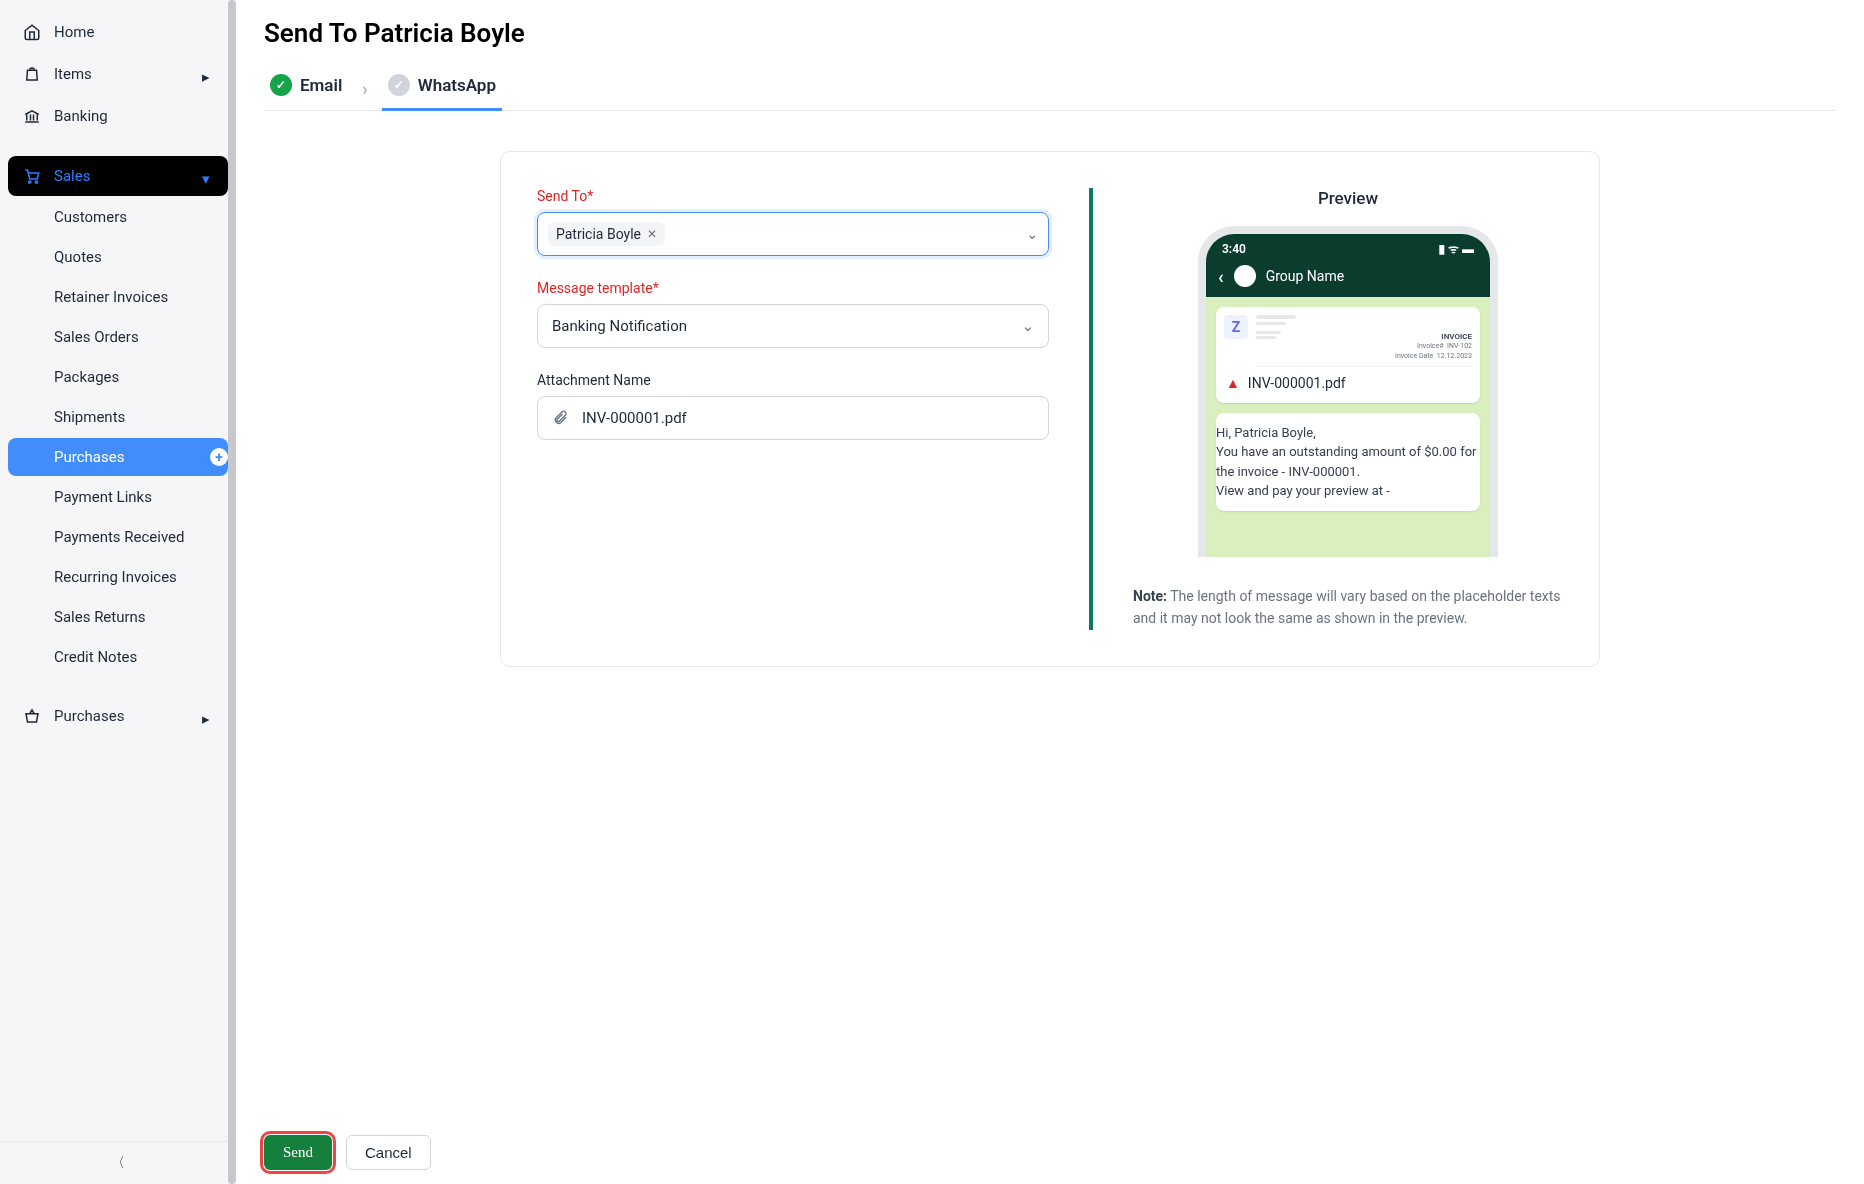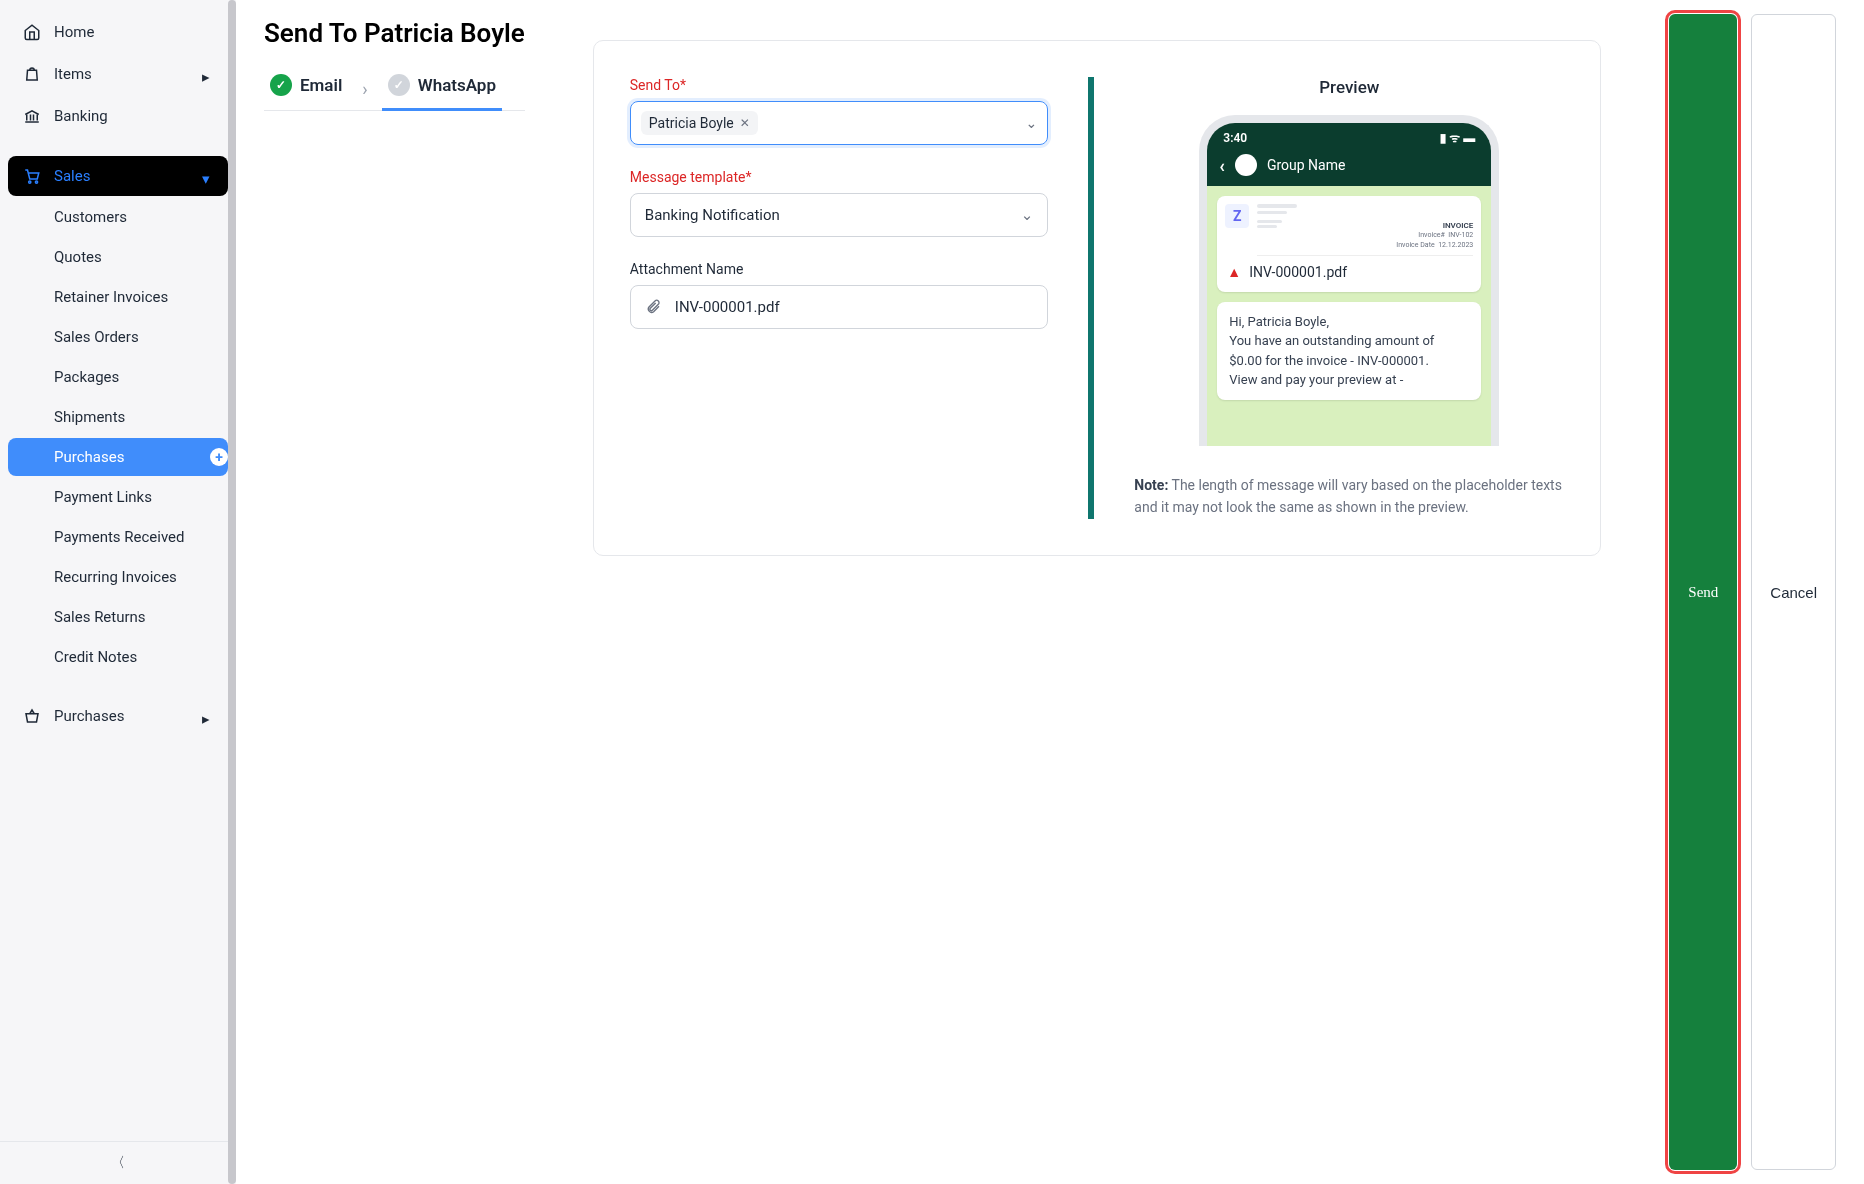--- a/index.html
+++ b/index.html
@@ -11,34 +11,34 @@
 .nav-item { display:flex; align-items:center; gap:12px; padding:10px 14px; border-radius:8px; cursor:pointer; color:#1f2937; font-size:15px; margin:2px 4px; }
 .nav-item .icon { width:20px; height:20px; flex-shrink:0; display:flex; align-items:center; justify-content:center; }
 .nav-item.open { background:#000000; color:#2a7fff; }
 .nav-item.open .icon svg { stroke:#2a7fff; }
 .nav-item .chev { margin-left:auto; width:12px; height:12px; }
 .sub-item { padding:10px 0 10px 46px; border-radius:8px; cursor:pointer; font-size:15px; color:#1f2937; margin:2px 4px;}
 .sub-item.active { background:#408dfb; color:#fff; display:flex; align-items:center; }
 .sub-item.active .plus { margin-left:auto; width:18px; height:18px; background:#fff; border-radius:50%; display:flex; align-items:center; justify-content:center; color:#408dfb; font-weight:bold; font-size:14px;}
 .sidebar-footer { padding:12px; text-align:center; border-top:1px solid #e5e7eb; }
 
-.main { flex:1; display:flex; flex-direction:row; overflow:hidden; }
+.main { flex:1; display:flex; flex-direction:column; overflow:hidden; }
 .page-header { padding:18px 28px 0; }
 .page-title { font-size:26px; font-weight:600; margin-bottom:18px; color:#000;}
 .tabs { display:flex; align-items:center; gap:14px; border-bottom:1px solid #e5e7eb; }
 .tab { display:flex; align-items:center; gap:8px; padding:8px 6px 14px; font-size:17px; font-weight:600; cursor:pointer; position:relative; color:#1f2937;}
 .tab.active::after { content:''; position:absolute; left:0; right:0; bottom:-1px; height:3px; background:#408dfb; }
 .tab-badge { width:22px; height:22px; border-radius:50%; display:flex; align-items:center; justify-content:center; font-size:12px; color:#fff;}
 .tab-badge.green { background:#16a34a; }
 .tab-badge.grey { background:#d1d5db; }
 .tab-sep { color:#9ca3af; font-size:18px; }
 
 .content { flex:1; overflow:auto; padding:40px; }
 .card { background:#fff; border:1px solid #e5e7eb; border-radius:10px; padding:36px; display:flex; gap:40px; max-width:1100px; margin:0 auto;}
-.form-col { flex:1; padding-right:40px; border-right:6px solid #0f766e; }
+.form-col { flex:1; padding-right:40px; border-right:4px solid #0f766e; }
 .preview-col { width:430px; }
 
 .field { margin-bottom:24px; }
 .field-label { font-size:14px; margin-bottom:8px; display:block; }
 .field-label.req { color:#dc2626; }
 .combo { border:1px solid #408dfb; border-radius:8px; padding:6px 10px; display:flex; align-items:center; gap:6px; min-height:44px; box-shadow:0 0 0 3px rgba(64,141,251,.15);}
 .chip { background:#f3f4f6; border-radius:6px; padding:4px 8px; display:flex; align-items:center; gap:6px; font-size:14px;}
 .chip .x { color:#6b7280; cursor:pointer; font-size:12px;}
 .combo input { border:none; outline:none; flex:1; font-size:14px; min-width:40px; }
 .combo .dd { margin-left:auto; color:#6b7280; }
@@ -55,21 +55,21 @@
 .phone-body { background:#d9f0be; padding:10px; height:260px; }
 .wa-card { background:#fff; border-radius:8px; padding:8px; margin-bottom:10px; box-shadow:0 1px 2px rgba(0,0,0,.1);}
 .wa-doc { display:flex; gap:8px; align-items:flex-start; }
 .wa-icon { width:24px; height:24px; background:#eef2ff; border-radius:4px; display:flex; align-items:center; justify-content:center; color:#6366f1; font-weight:bold; font-size:14px;}
 .wa-invoice-mini { font-size:7px; color:#6b7280; line-height:1.4; flex:1; border-bottom:1px solid #eee; padding-bottom:4px; margin-bottom:4px;}
 .wa-invoice-mini .rows { display:flex; justify-content:space-between; }
 .wa-invoice-mini .rcol { text-align:right; }
 .wa-invoice-mini .hdr { font-weight:600; color:#374151; font-size:8px;}
 .wa-file { display:flex; align-items:center; gap:8px; padding:4px 2px; }
 .wa-file .pdf { color:#dc2626; }
-.wa-msg { background:#fff; border-radius:8px; padding:10px 12px; font-size:13px; line-height:1.5; color:#374151; box-shadow:0 1px 2px rgba(0,0,0,.1);}
+.wa-msg { background:#fff; border-radius:8px; padding:10px 0; font-size:13px; line-height:1.5; color:#374151; box-shadow:0 1px 2px rgba(0,0,0,.1);}
 .preview-note { margin-top:28px; font-size:14px; color:#6b7280; line-height:1.6;}
 .preview-note b { color:#374151; }
 
 .action-bar { padding:14px 28px; display:flex; gap:14px; border-top:0; }
 .btn { padding:8px 18px; border-radius:6px; font-size:15px; cursor:pointer; border:1px solid transparent; }
 .btn-primary { background:#15803d; color:#fff; outline:3px solid #ef4444; outline-offset:1px;font-family:Liberation Serif, serif;}
 .btn-secondary { background:#fff; border-color:#d1d5db; color:#1f2937; }
 
 svg { display:block; }
 </style>

